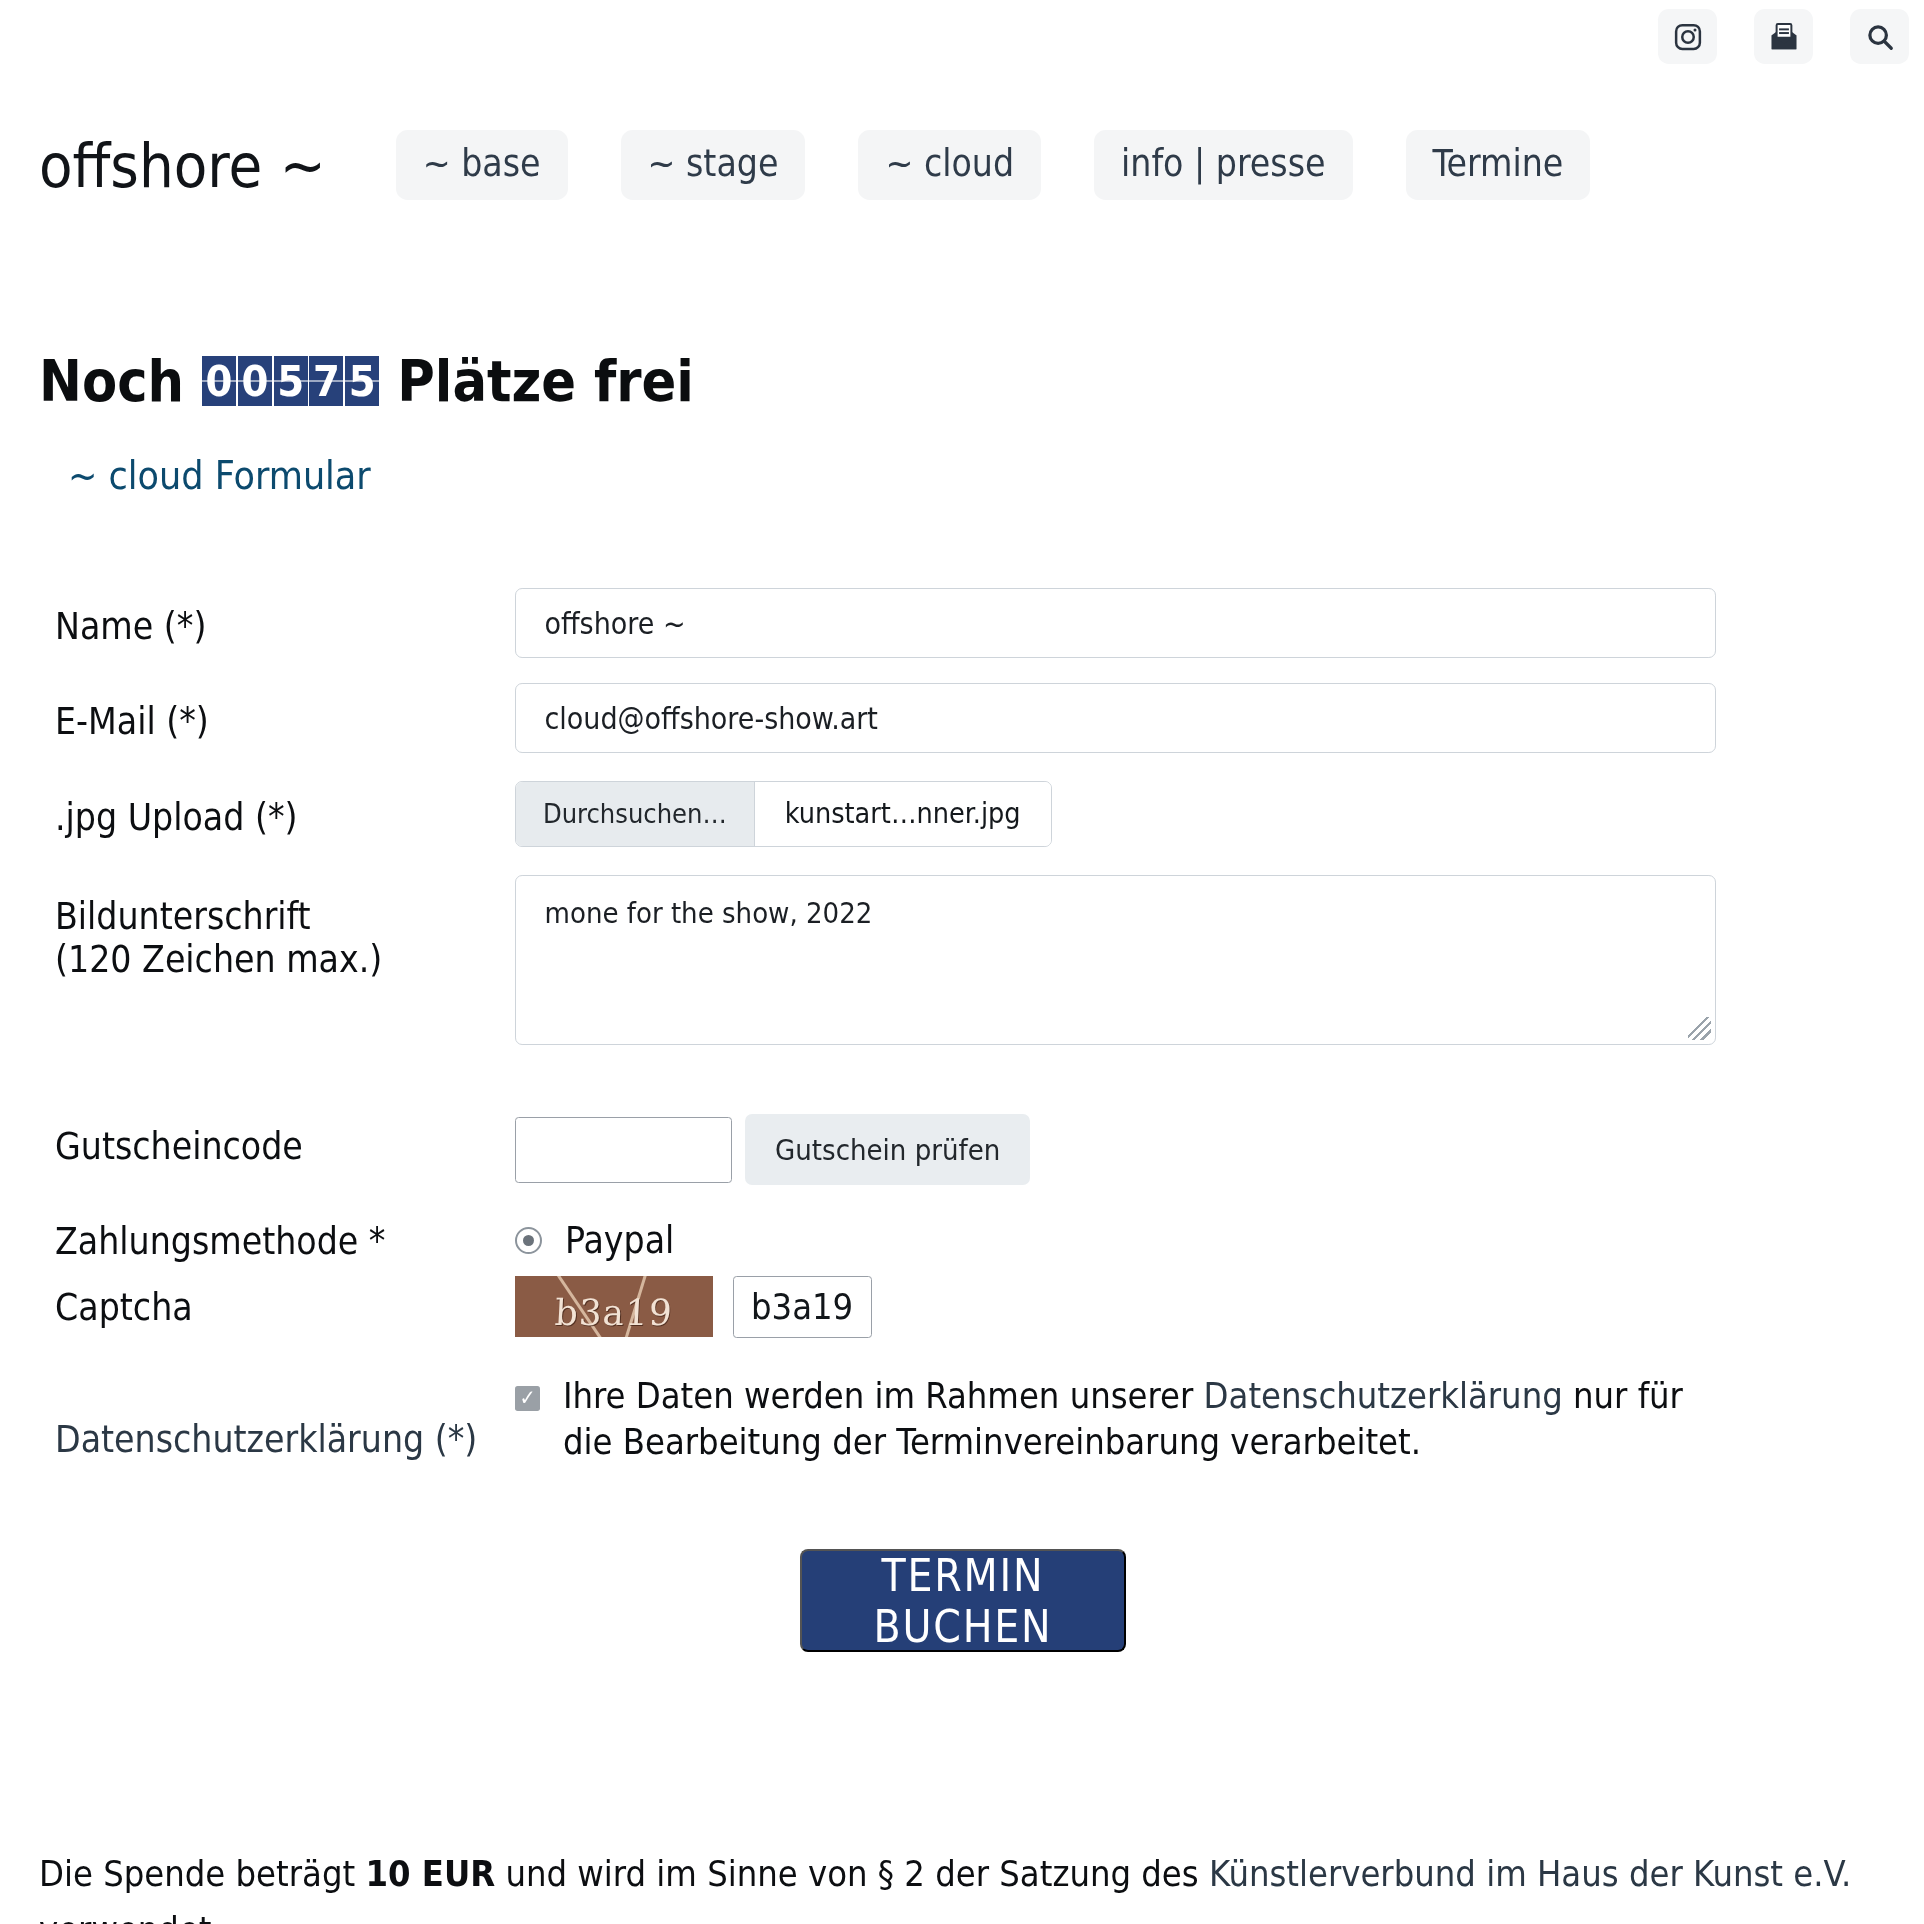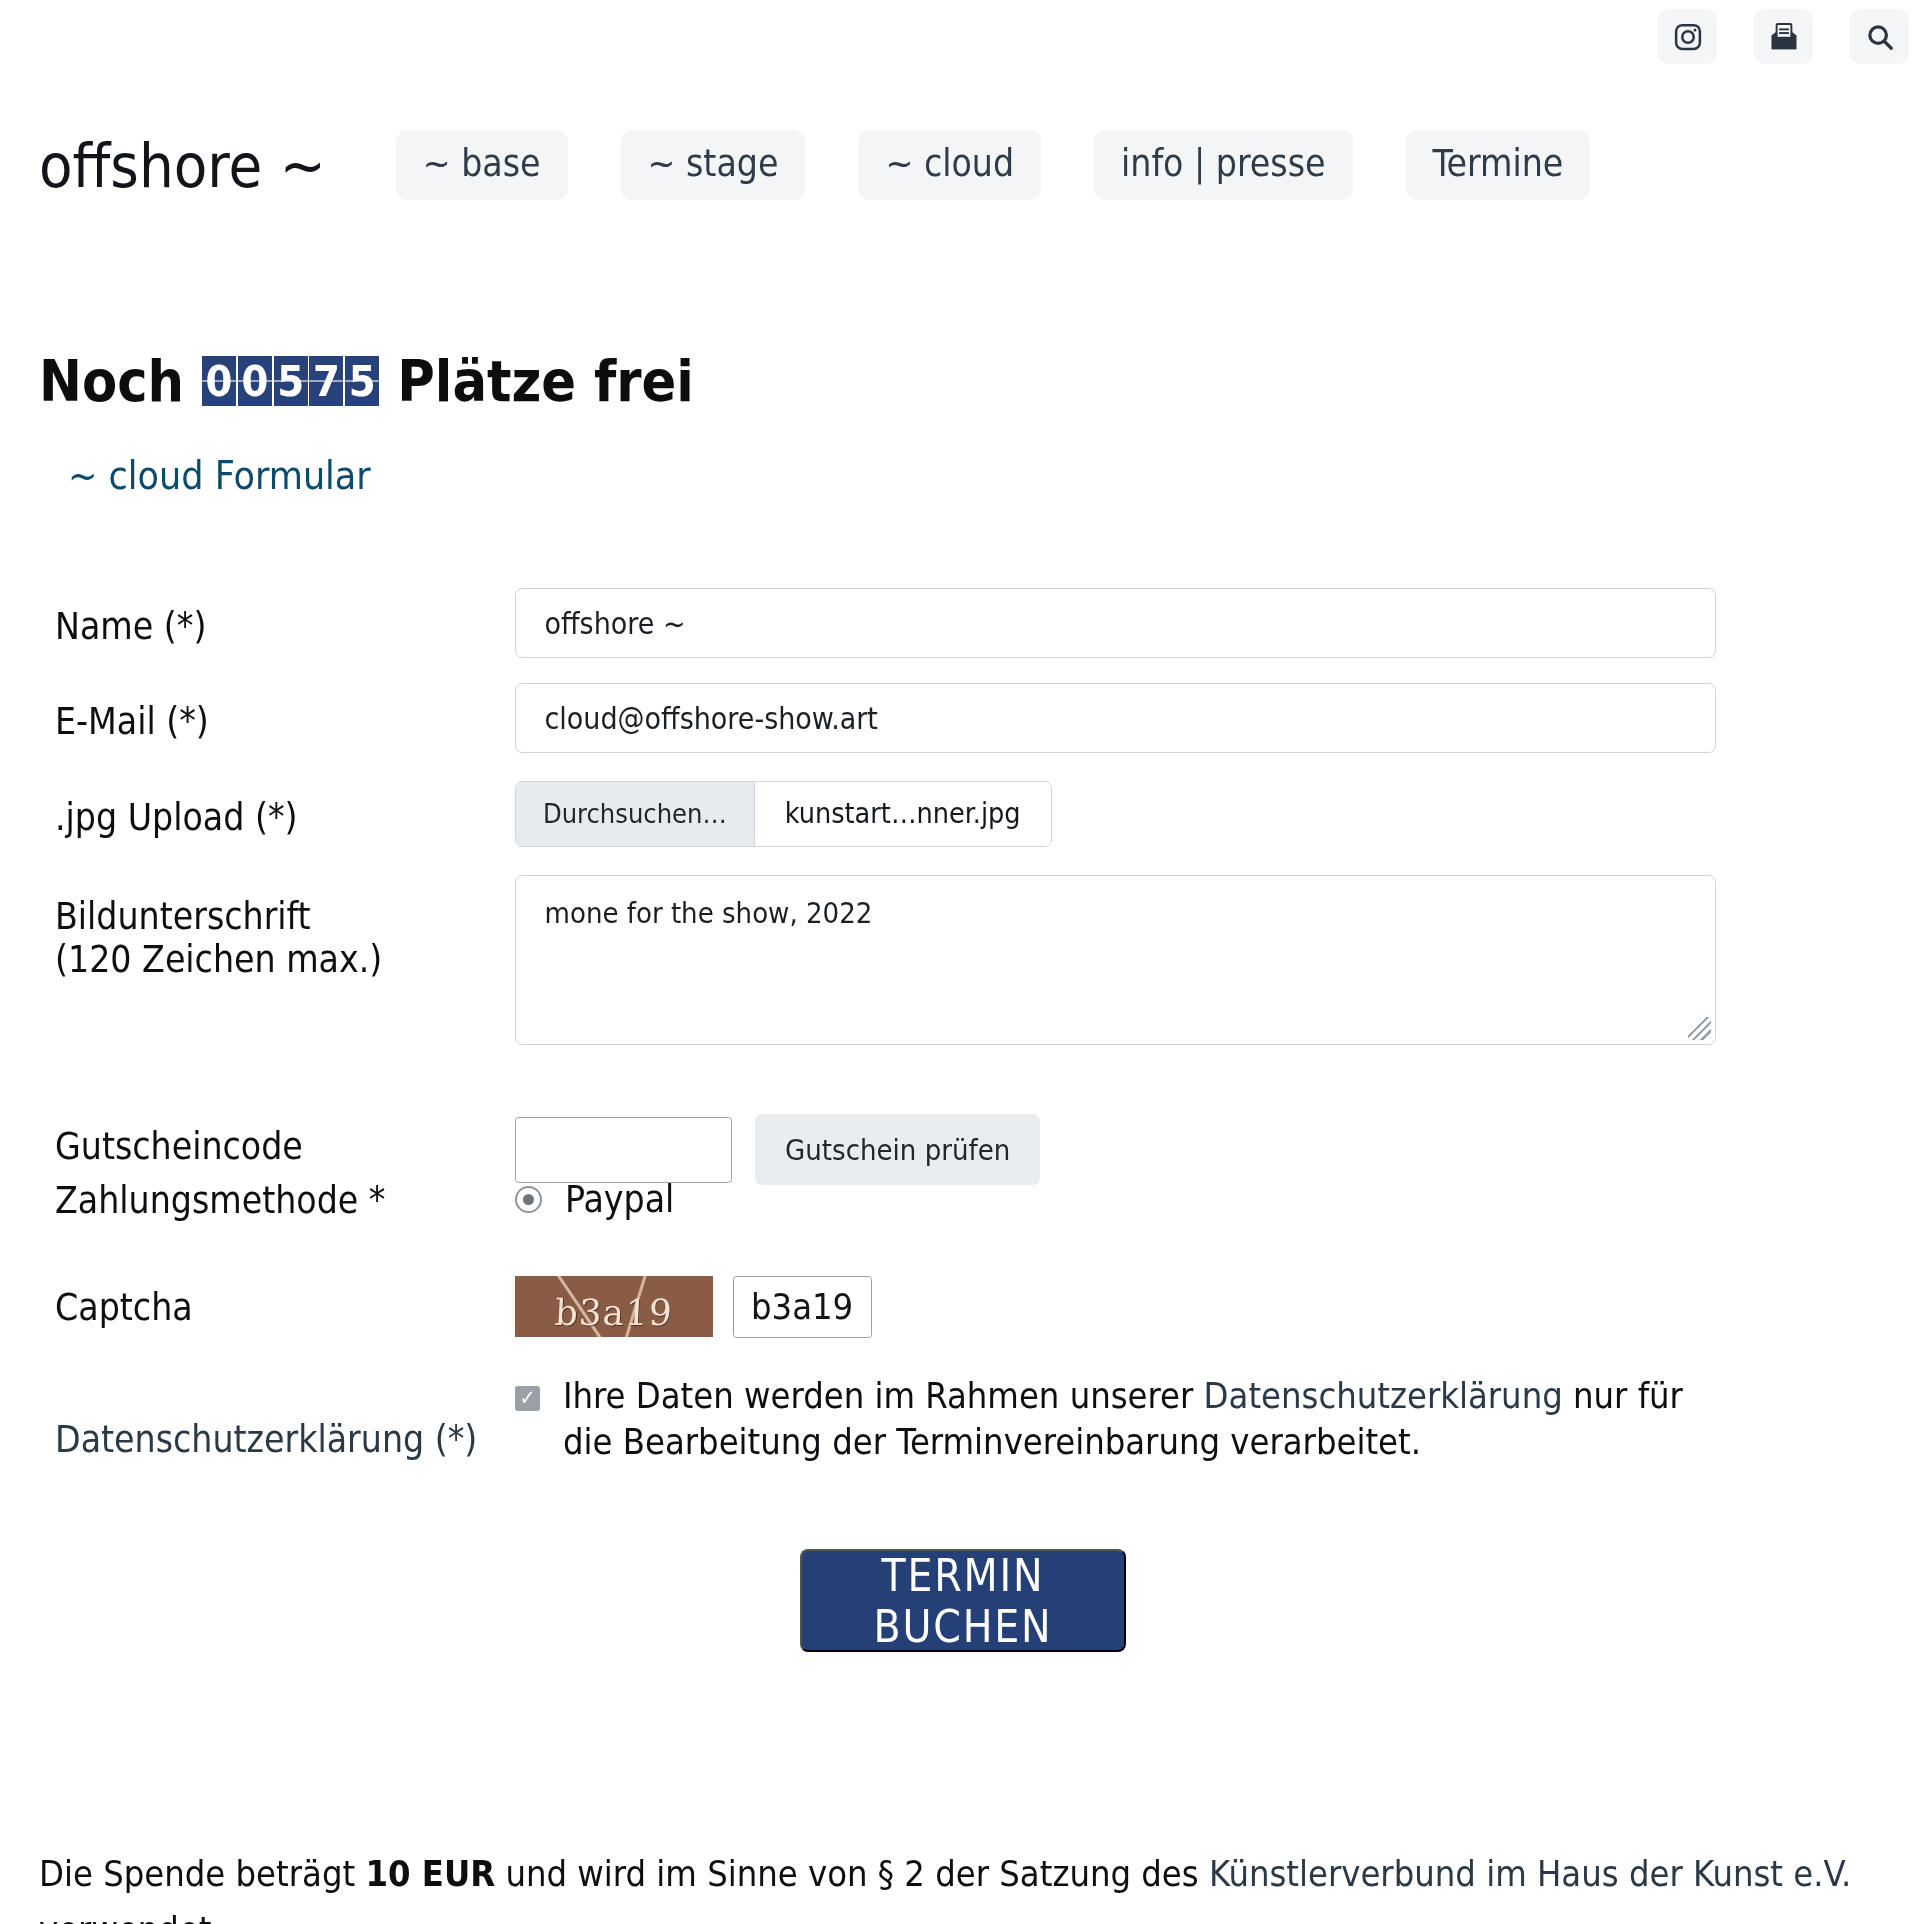--- a/index.html
+++ b/index.html
@@ -121,21 +121,21 @@
       #9aa3ab 58% 65%, transparent 65% 76%, #9aa3ab 76% 83%, transparent 83%);
   }
 
   .voucher-input {
     width: 217px; height: 66px;
     border: 1.8px solid #9aa0a8; border-radius: 3.6px; background: #fff;
     display: inline-block; vertical-align: middle;
   }
   .voucher-btn {
     display: inline-flex; align-items: center; justify-content: center;
-    height: 71px; padding: 0 30px; margin-left: 19px;
+    height: 71px; padding: 0 30px; margin-left: 9px;
     background: #e9edf0; border-radius: 7.1px;
     color: #22272c; font-size: 29px; vertical-align: middle; white-space: nowrap;
   }
 
   .radio-row { display: flex; align-items: center; gap: 23px; }
   .radio {
     width: 27px; height: 27px; border-radius: 50%;
     border: 2.7px solid #8c949c; background: #fff;
     display: flex; align-items: center; justify-content: center;
   }
@@ -297,21 +297,21 @@
   </div>
 
   <div class="row" style="top:517px;height:98px;">
     <div class="lbl" style="top:21.4px;">Gutscheincode</div>
     <div class="fld" style="top:9px;">
       <input class="voucher-input" type="text" value="" style="">
       <span class="voucher-btn">Gutschein prüfen</span>
     </div>
   </div>
 
-  <div class="row" style="top:583px;height:80px;">
+  <div class="row" style="top:624px;height:80px;">
     <div class="lbl" style="top:9px;">Zahlungsmethode *</div>
     <div class="fld" style="top:7.1px;">
       <div class="radio-row">
         <span class="radio">
             <i></i>
           </span>
         <span class="radio-lbl">Paypal</span>
       </div>
     </div>
   </div>

